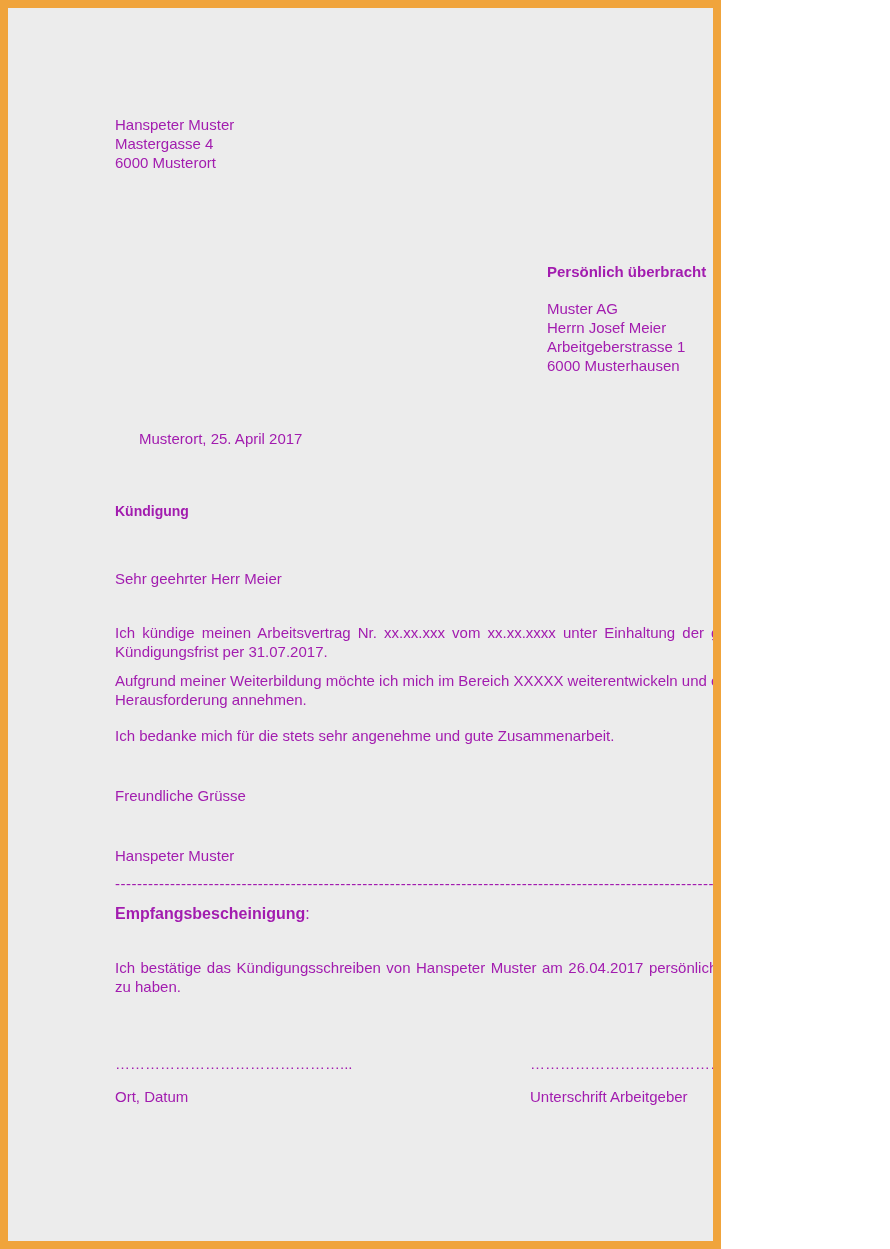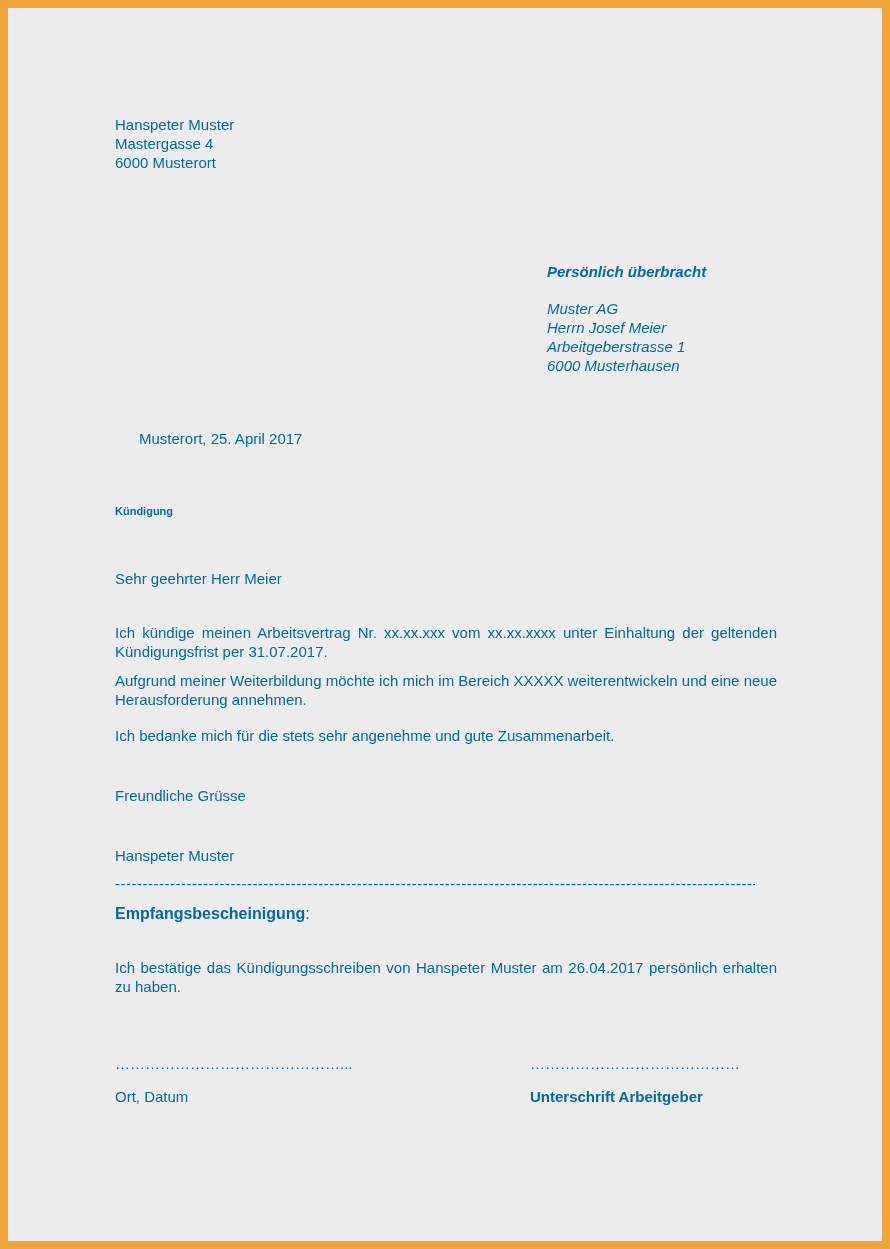--- a/index.html
+++ b/index.html
@@ -2,51 +2,51 @@
 <html><head>
 <meta charset="utf-8">
 <style>
   html, body {
     margin: 0;
     padding: 0;
     background: #ffffff;
   }
   .page {
     position: relative;
-    width: 890px;
+    width: 721px;
     height: 1249px;
     box-sizing: border-box;
     background: #ececec;
     border: 8px solid #f0a43c;
     font-family: "Liberation Sans", sans-serif;
-    color: #0369a1;
+    color: #a21caf;
     font-size: 15px;
     line-height: 19px;
     overflow: hidden;
   }
   .abs { position: absolute; }
   .bold { font-weight: bold; }
   .block-sender        { left: 107px; top: 107px; }
-  .block-right         { left: 539px; top: 254px; font-style: italic; }
+  .block-right         { left: 539px; top: 254px; }
   .delivery-note       { font-weight: bold; margin-bottom: 18px; }
   .block-date          { left: 107px; top: 421px; margin-left: 24px; }
-  .block-subject       { left: 107px; top: 494px; font-weight: bold; font-size: 11px; }
+  .block-subject       { left: 107px; top: 494px; font-weight: bold; font-size: 14px; }
   .block-salutation    { left: 107px; top: 561px; }
   .block-para1         { left: 107px; top: 615px; width: 662px; text-align: justify; }
   .block-para2         { left: 107px; top: 663px; width: 662px; text-align: justify; }
   .block-para3         { left: 107px; top: 718px; width: 662px; }
   .block-closing       { left: 107px; top: 778px; }
   .block-signature     { left: 107px; top: 838px; }
   .block-dashes        { left: 107px; top: 866px; width: 640px; white-space: nowrap; overflow: hidden; letter-spacing: 0.5px; }
   .block-receipt-head  { left: 107px; top: 896px; font-size: 16px; }
   .block-receipt-text  { left: 107px; top: 950px; width: 662px; text-align: justify; }
   .sig-dots-left       { left: 107px; top: 1046px; width: 260px; white-space: nowrap; overflow: hidden; }
   .sig-dots-right      { left: 522px; top: 1046px; width: 240px; white-space: nowrap; overflow: hidden; }
   .sig-label-left      { left: 107px; top: 1079px; }
-  .sig-label-right     { left: 522px; top: 1079px; font-weight: bold; }
+  .sig-label-right     { left: 522px; top: 1079px; }
 </style>
 </head>
 <body>
 
 <div class="page">
 
   <div class="abs block-sender">
     <div>Hanspeter Muster</div>
     <div>Mastergasse 4</div>
     <div>6000 Musterort</div>

